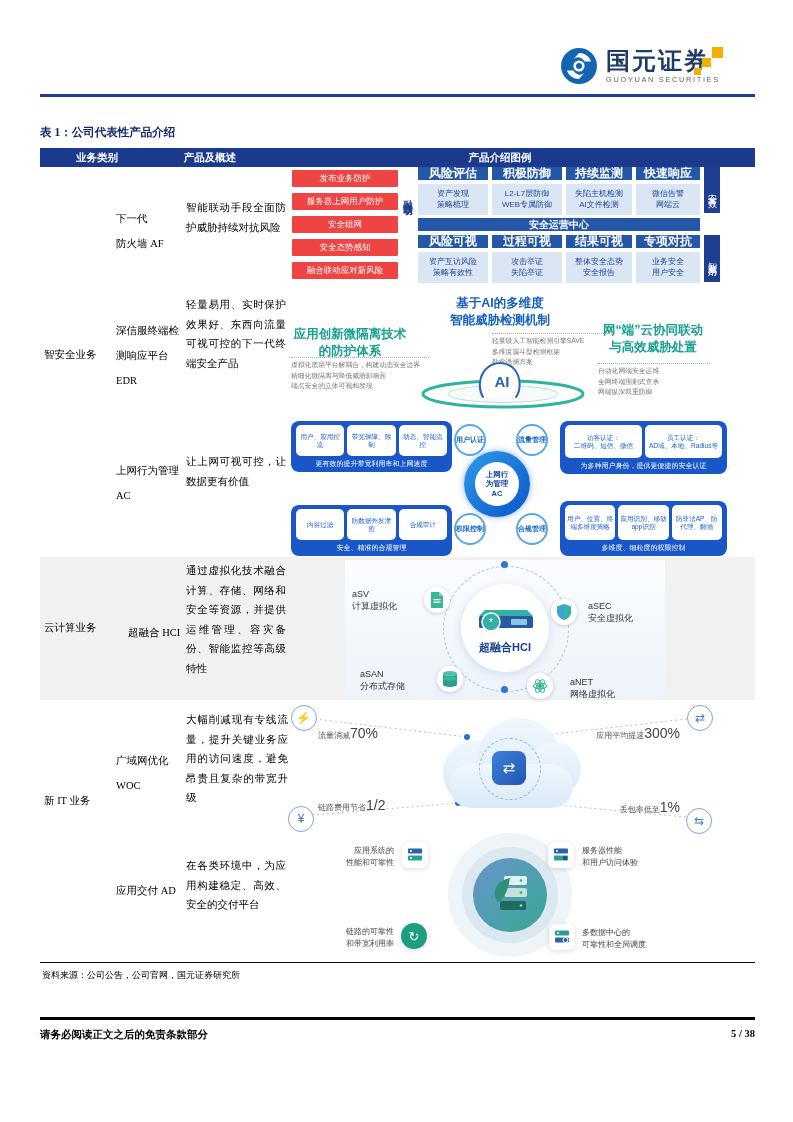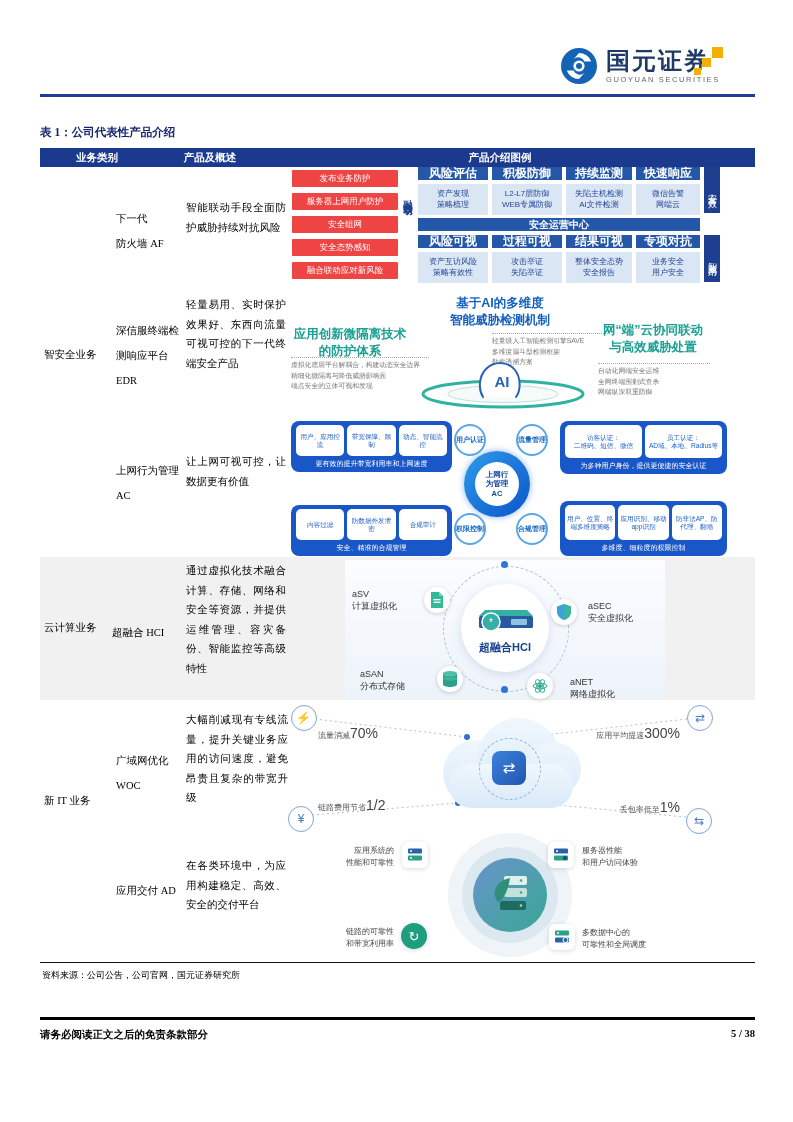--- a/index.html
+++ b/index.html
@@ -124,21 +124,21 @@
   <div class="abs pname pre" style="left:116px;top:206px;width:70px">下一代
 防火墙 AF</div>
   <div class="abs pname" style="left:116px;top:318px;width:72px">深信服终端检测响应平台 EDR</div>
 
   <div class="abs pdesc" style="left:186px;top:198px;width:100px">智能联动手段全面防护威胁持续对抗风险</div>
   <div class="abs pdesc" style="left:186px;top:295px;width:100px">轻量易用、实时保护效果好、东西向流量可视可控的下一代终端安全产品</div>
 
   <div class="abs pname" style="left:116px;top:458px;width:72px">上网行为管理 AC</div>
   <div class="abs pdesc" style="left:186px;top:452px;width:100px">让上网可视可控，让数据更有价值</div>
 
-  <div class="abs pname" style="left:112px;top:620px;width:72px">超融合 HCI</div>
+  <div class="abs pname" style="left:128px;top:620px;width:72px">超融合 HCI</div>
   <div class="abs pdesc" style="left:186px;top:561px;width:100px">通过虚拟化技术融合计算、存储、网络和安全等资源，并提供运维管理、容灾备份、智能监控等高级特性</div>
 
   <div class="abs pname" style="left:116px;top:748px;width:72px">广域网优化 WOC</div>
   <div class="abs pdesc" style="left:186px;top:710px;width:102px">大幅削减现有专线流量，提升关键业务应用的访问速度，避免昂贵且复杂的带宽升级</div>
 
   <div class="abs pname" style="left:116px;top:878px;width:72px">应用交付 AD</div>
   <div class="abs pdesc" style="left:186px;top:856px;width:100px">在各类环境中，为应用构建稳定、高效、安全的交付平台</div>
 
   <div>
     <div class="af-item" style="top:170px">发布业务防护</div>

